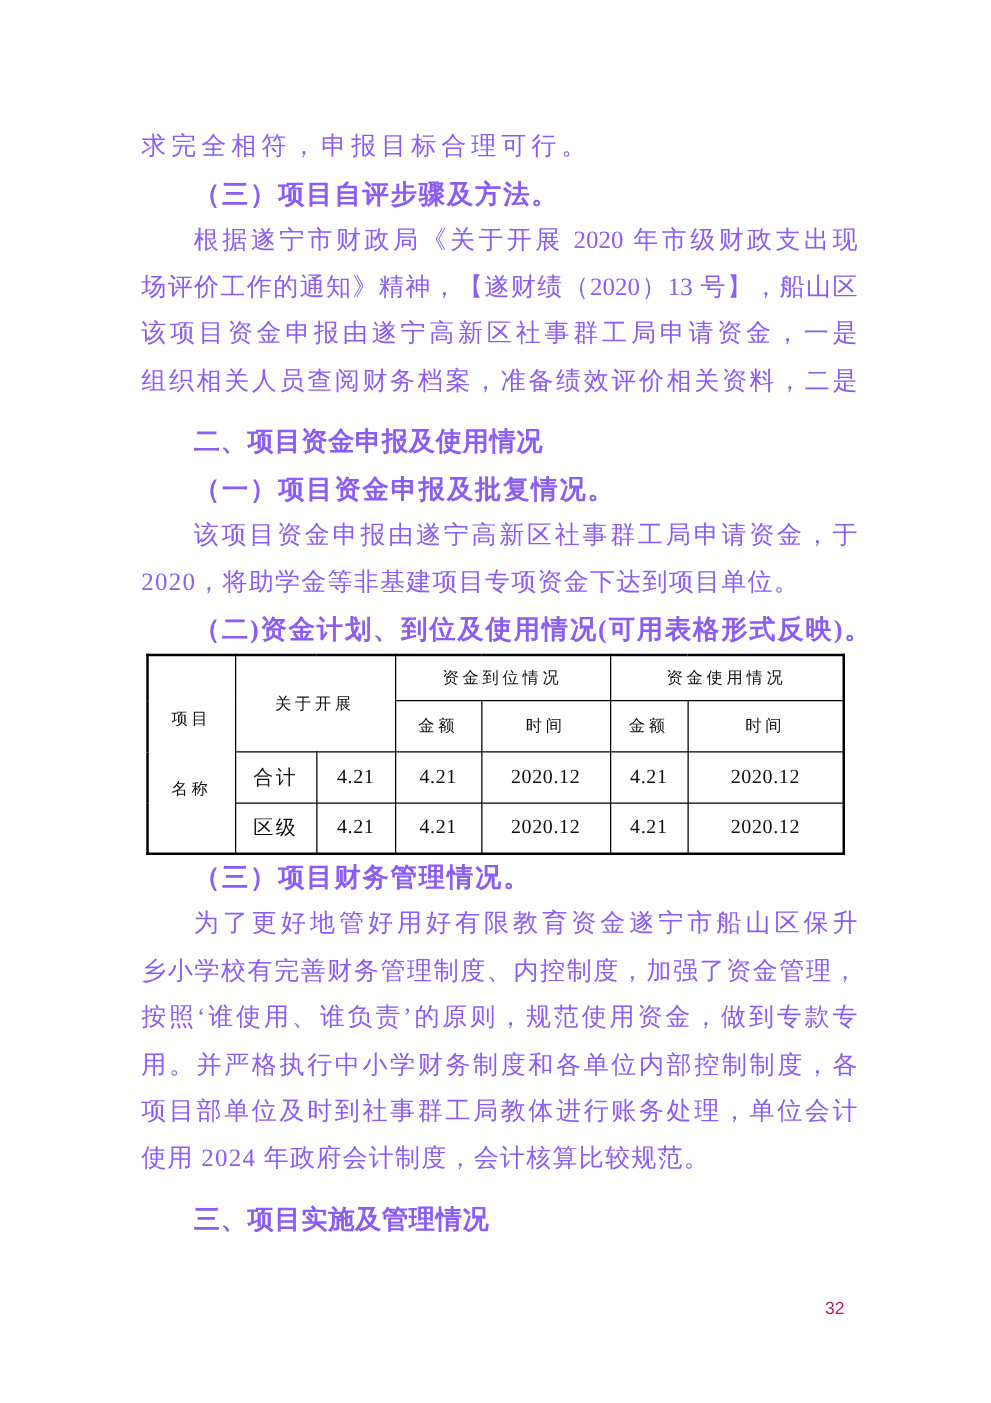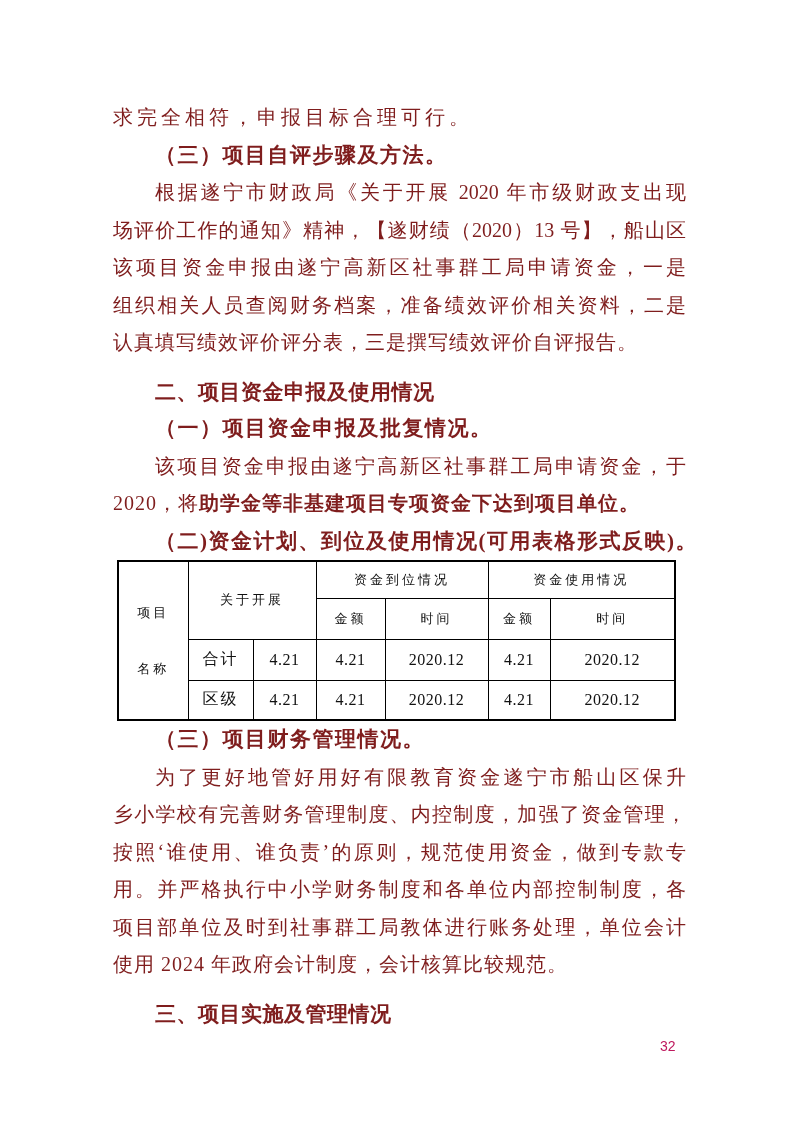--- a/index.html
+++ b/index.html
@@ -14,21 +14,21 @@
   .content{
     position:absolute;
     left:113px;top:0;
     width:573px;
     padding-top:99px;
   }
   .ln{
     height:37.5px;
     line-height:37.5px;
     font-size:20px;
-    color:#7f1d1d;
+    color:#8b5cf6;
   }
   
   .jf{text-align:justify;text-align-last:justify;}
   .nat{white-space:nowrap;}
   .sp1{letter-spacing:1px;}
   .sp4{letter-spacing:4px;}
   .ind{text-indent:42px;}
   
   .hk{
     font-weight:700;
@@ -38,21 +38,21 @@
   }
   
   .hh{
     font-family:"Liberation Sans","DejaVu Sans",sans-serif;
     font-weight:700;
     font-size:21px;
     letter-spacing:0.5px;
     white-space:nowrap;
     margin-top:11px;
   }
-  .b{font-weight:700;}
+  .b{font-weight:400;}
 
   table.tbl{
     border-collapse:collapse;
     table-layout:fixed;
     width:557px;
     margin-left:4px;
     border:2px solid #000;
   }
   .tbl td{
     border:1px solid #000;
@@ -87,21 +87,20 @@
   <div class="content">
 
     <div class="ln nat sp4">求完全相符，申报目标合理可行。</div>
 
     <div class="ln hk ind">（三）项目自评步骤及方法。</div>
 
     <div class="ln jf ind">根据遂宁市财政局《关于开展 2020 年市级财政支出现</div>
     <div class="ln jf">场评价工作的通知》精神，【遂财绩（2020）13 号】，船山区</div>
     <div class="ln jf">该项目资金申报由遂宁高新区社事群工局申请资金，一是</div>
     <div class="ln jf">组织相关人员查阅财务档案，准备绩效评价相关资料，二是</div>
-    <div class="ln nat sp1">认真填写绩效评价评分表，三是撰写绩效评价自评报告。</div>
 
     <div class="ln hh ind">二、项目资金申报及使用情况</div>
 
     <div class="ln hk ind">（一）项目资金申报及批复情况。</div>
 
     <div class="ln jf ind">该项目资金申报由遂宁高新区社事群工局申请资金，于</div>
     <div class="ln nat sp1"><span>2020，将</span><span class="b">助学金等非基建项目专项资金下达到项目单位。</span></div>
 
     <div class="ln hk ind">（二)资金计划、到位及使用情况(可用表格形式反映)。</div>
 

